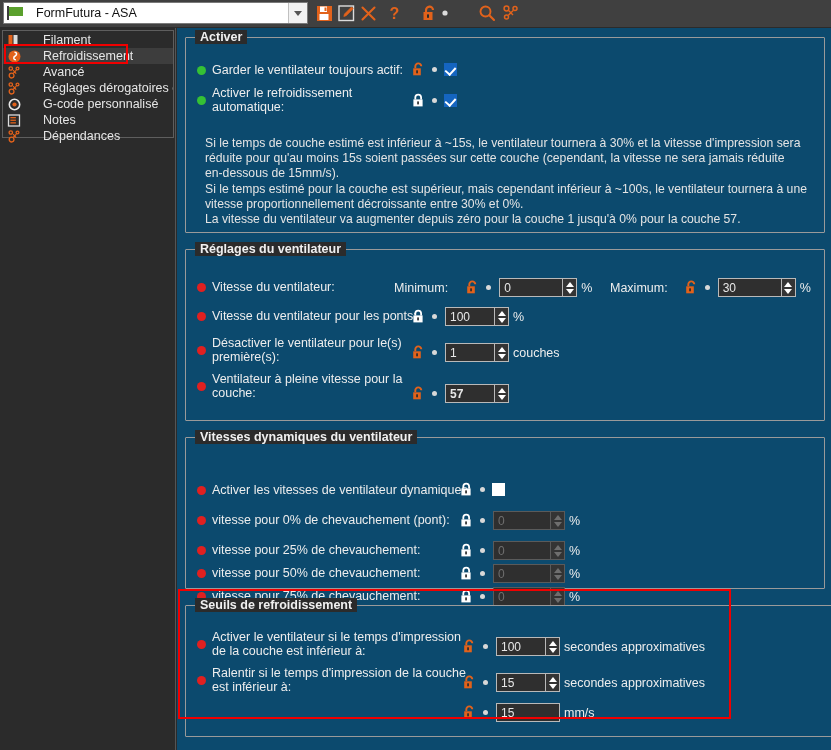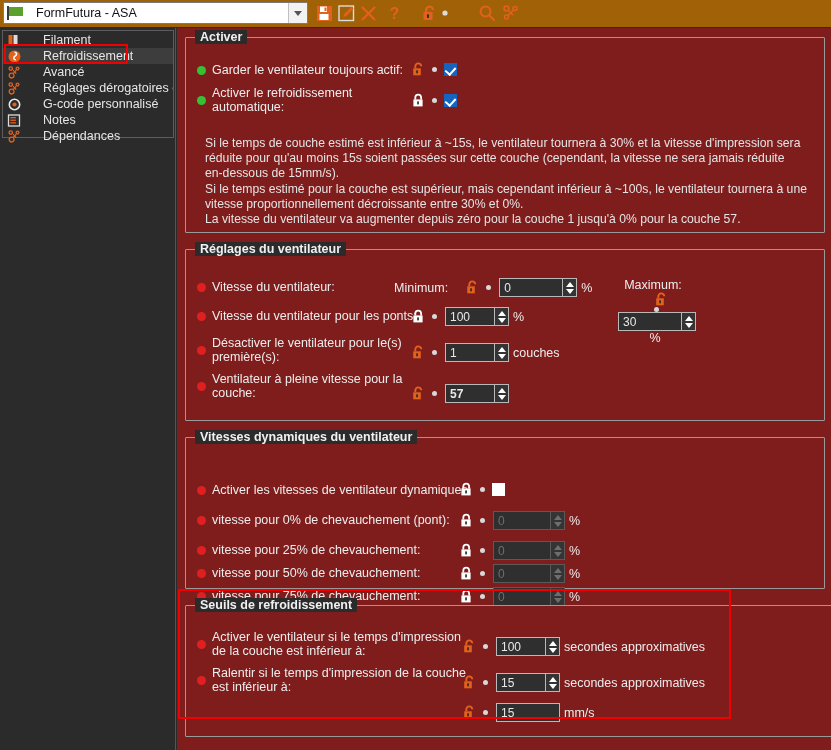--- a/index.html
+++ b/index.html
@@ -8,21 +8,21 @@
     width: 831px; height: 750px;
     background: #2b2b2b;
     font-family: "Liberation Sans", sans-serif;
     overflow: hidden;
   }
   body { position: relative; color: #e8e8e8; font-size: 12px; }
 
   
   #titlebar {
     position: absolute; left: 0; top: 0; width: 831px; height: 27px;
-    background: #a16207; display: flex; align-items: center;
+    background: #404040; display: flex; align-items: center;
   }
   #combo {
     position: absolute; left: 3px; top: 2px; width: 305px; height: 22px;
     background: #ffffff; border: 1px solid #7a7a7a; display: flex; align-items: center;
   }
   .flagicon { width: 17px; height: 14px; margin-left: 3px; position: relative; flex: none; }
   .flagicon .fpole { position: absolute; left: 0; top: 0; width: 2px; height: 14px; background: #3c3c3c; }
   .flagicon .fcloth { position: absolute; left: 2px; top: 1px; width: 14px; height: 9px; background: #5aa02c; }
   #combo-text {
     flex: 1; color: #101010; font-size: 12.5px; padding-left: 12px;
@@ -56,21 +56,21 @@
     height: 16px; display: flex; align-items: center; padding-left: 4px;
     white-space: nowrap; font-size: 12.5px; color: #e6e6e6; gap: 16px;
   }
   .tree-item.sel { background: #3d3d3d; }
   .tree-ico { width: 15px; height: 15px; margin-right: 5px; flex: none; position: relative; }
   .tree-label { overflow: hidden; }
 
   
   #main {
     position: absolute; left: 177px; top: 28px; width: 654px; height: 722px;
-    background: #7f1d1d;
+    background: #0c4a6e;
   }
   .group {
     position: absolute; border: 1px solid #9a9a9a; border-radius: 1px;
   }
   .group > .gtitle {
     position: absolute; top: -8px; left: 9px; padding: 0 5px;
     background: #2b2b2b; font-size: 12.5px; font-weight: bold; color: #f0f0f0;
     white-space: nowrap;
   }
 
@@ -354,21 +354,21 @@
       <span class="dot" style="margin-left:7px;"></span>
       <span class="spin" style="margin-left:8px;">
         <span class="sfield" style="width:63px;">0</span>
         <span class="sbtns">
             <i class="up"></i>
             <i class="dn"></i>
           </span>
       </span>
       <span class="unit">%</span>
     </div>
-    <div class="row" style="left:424px; top:28px;flex-direction:column;">
+    <div class="row" style="left:424px; top:28px;">
       <span class="minmax">Maximum:</span>
       <span class="lock" style="margin-left:17px;">
         <svg width="13" height="15" viewBox="0 0 13 15">
           <path d="M3.3 6.3 V4.5 A2.9 2.9 0 0 1 9.3 4.3" fill="none" stroke="#e2621b" stroke-width="1.9"></path>
           <rect x="1.2" y="6.3" width="7.6" height="7" fill="#e2621b"></rect>
           <rect x="4.2" y="8.3" width="1.7" height="3" fill="#2b2b2b"></rect>
         </svg>
       </span>
       <span class="dot" style="margin-left:7px;"></span>
       <span class="spin" style="margin-left:8px;">

